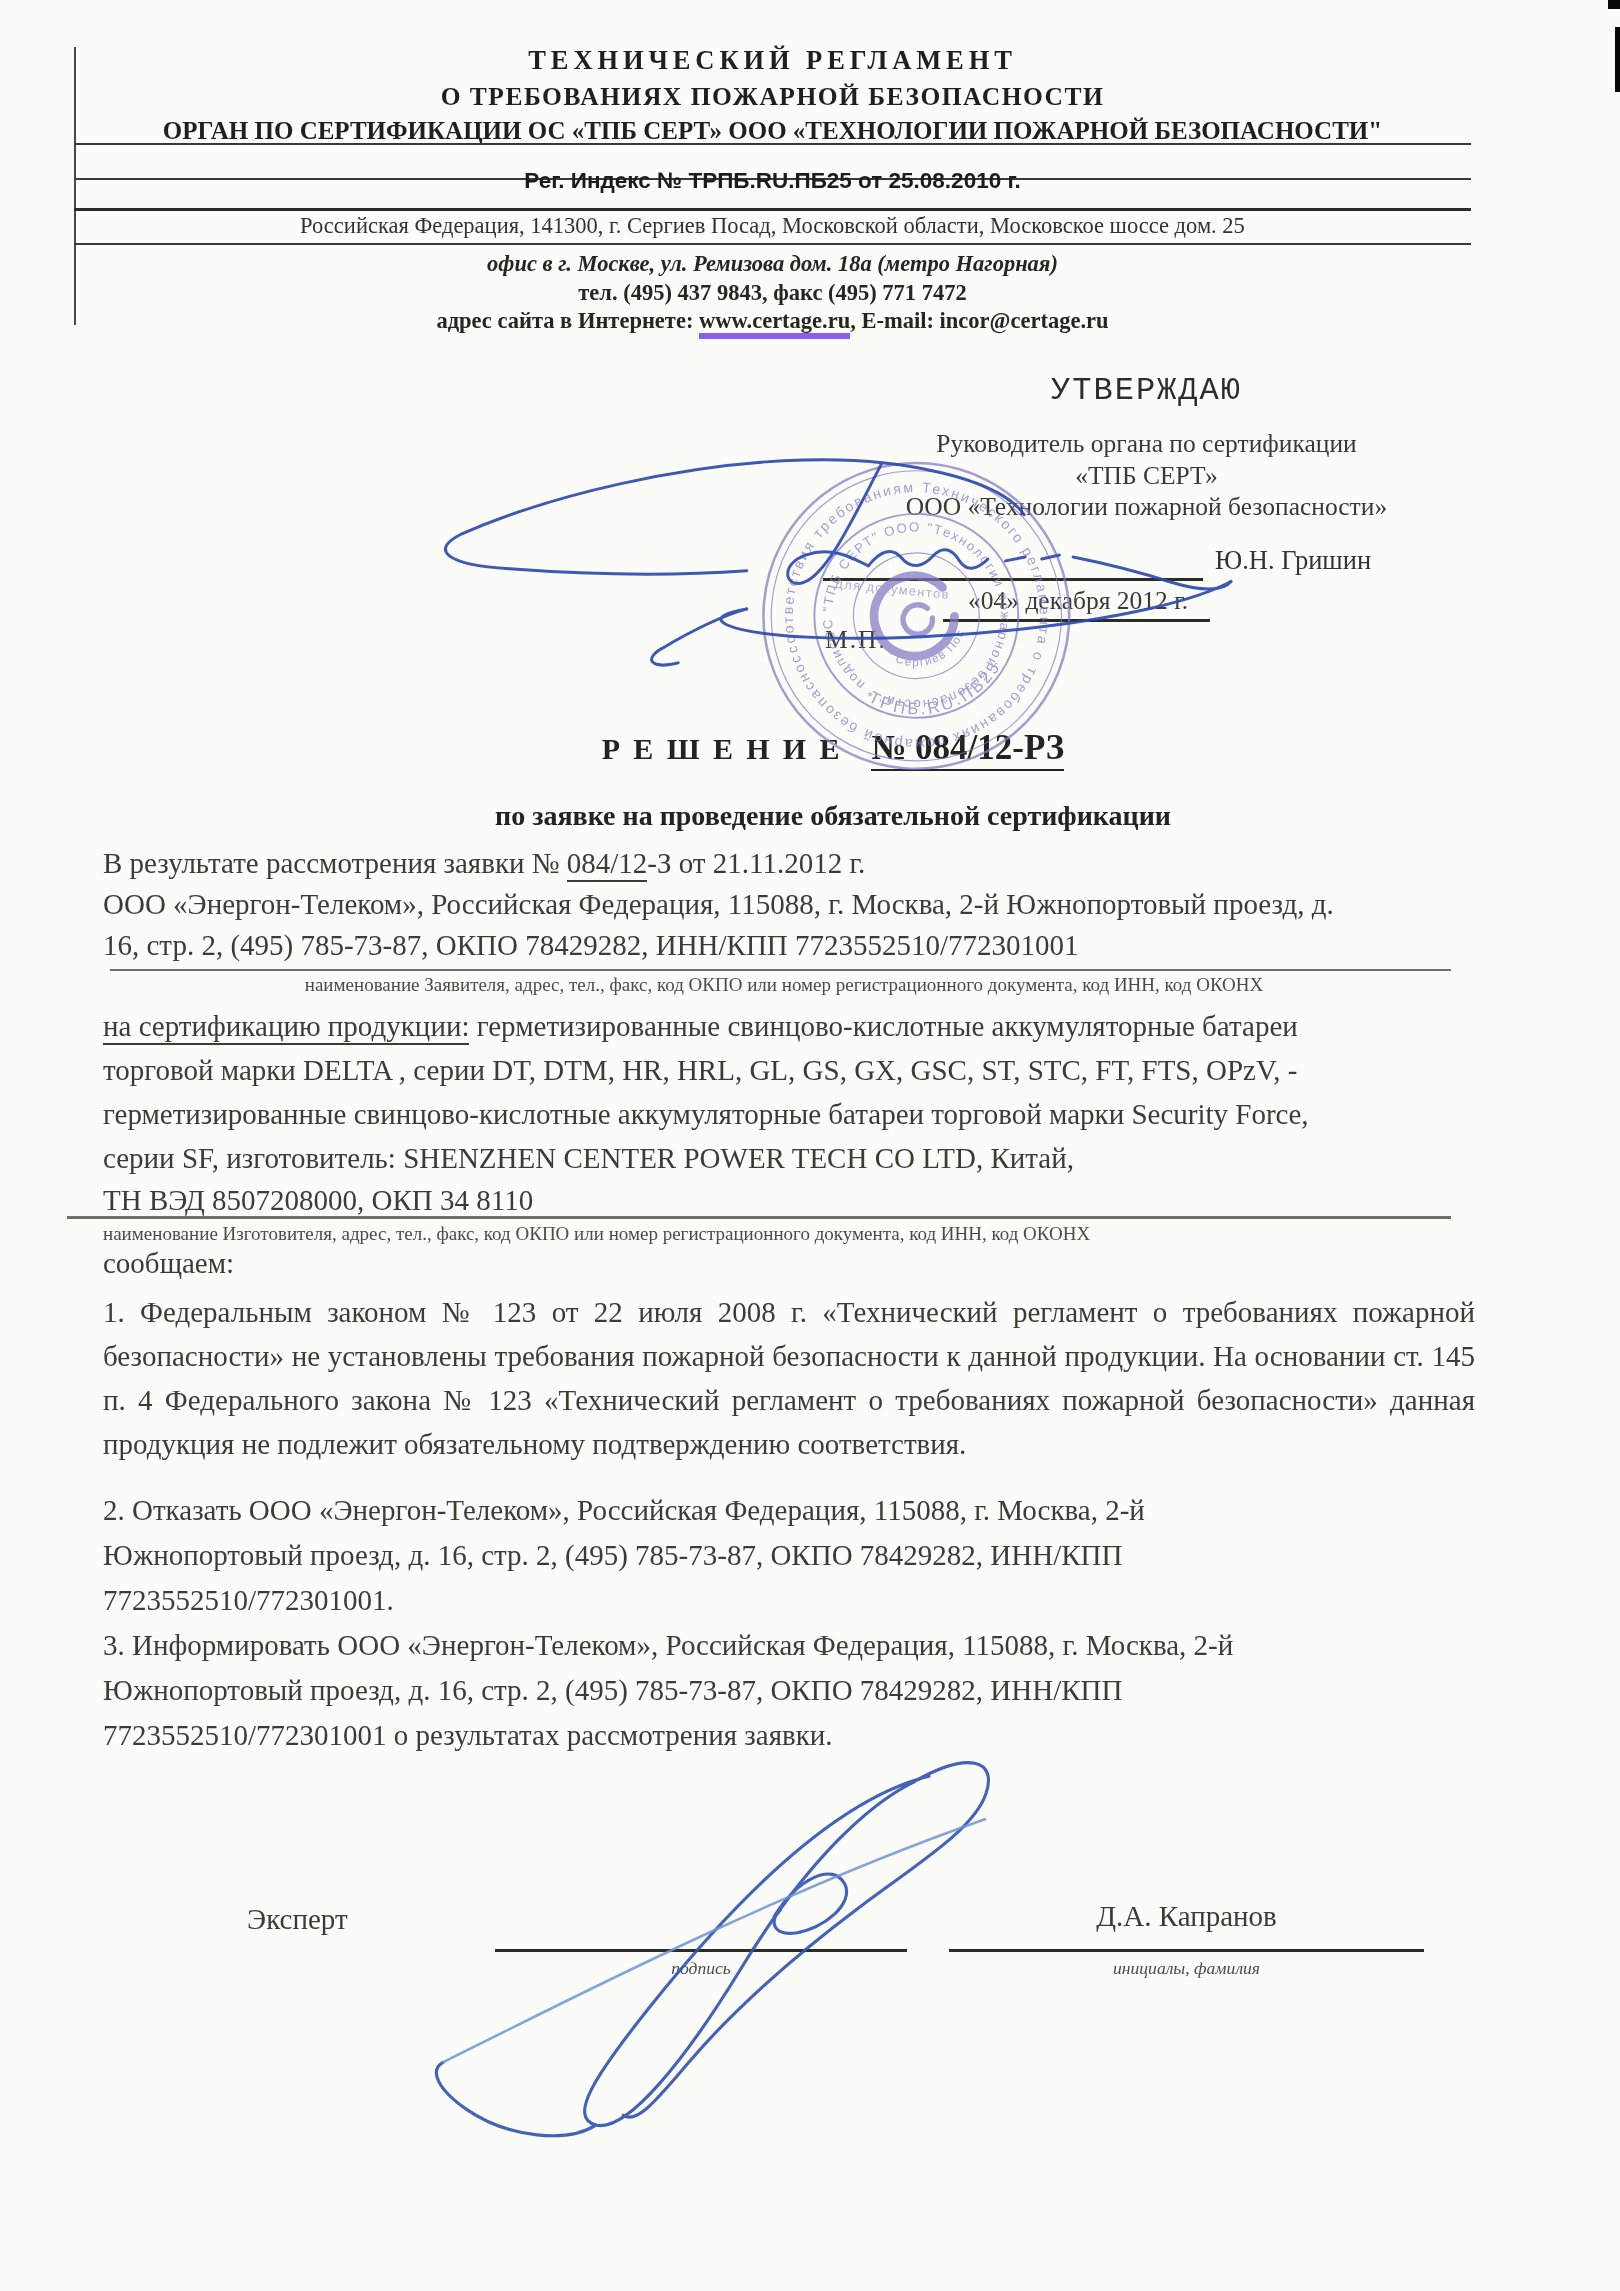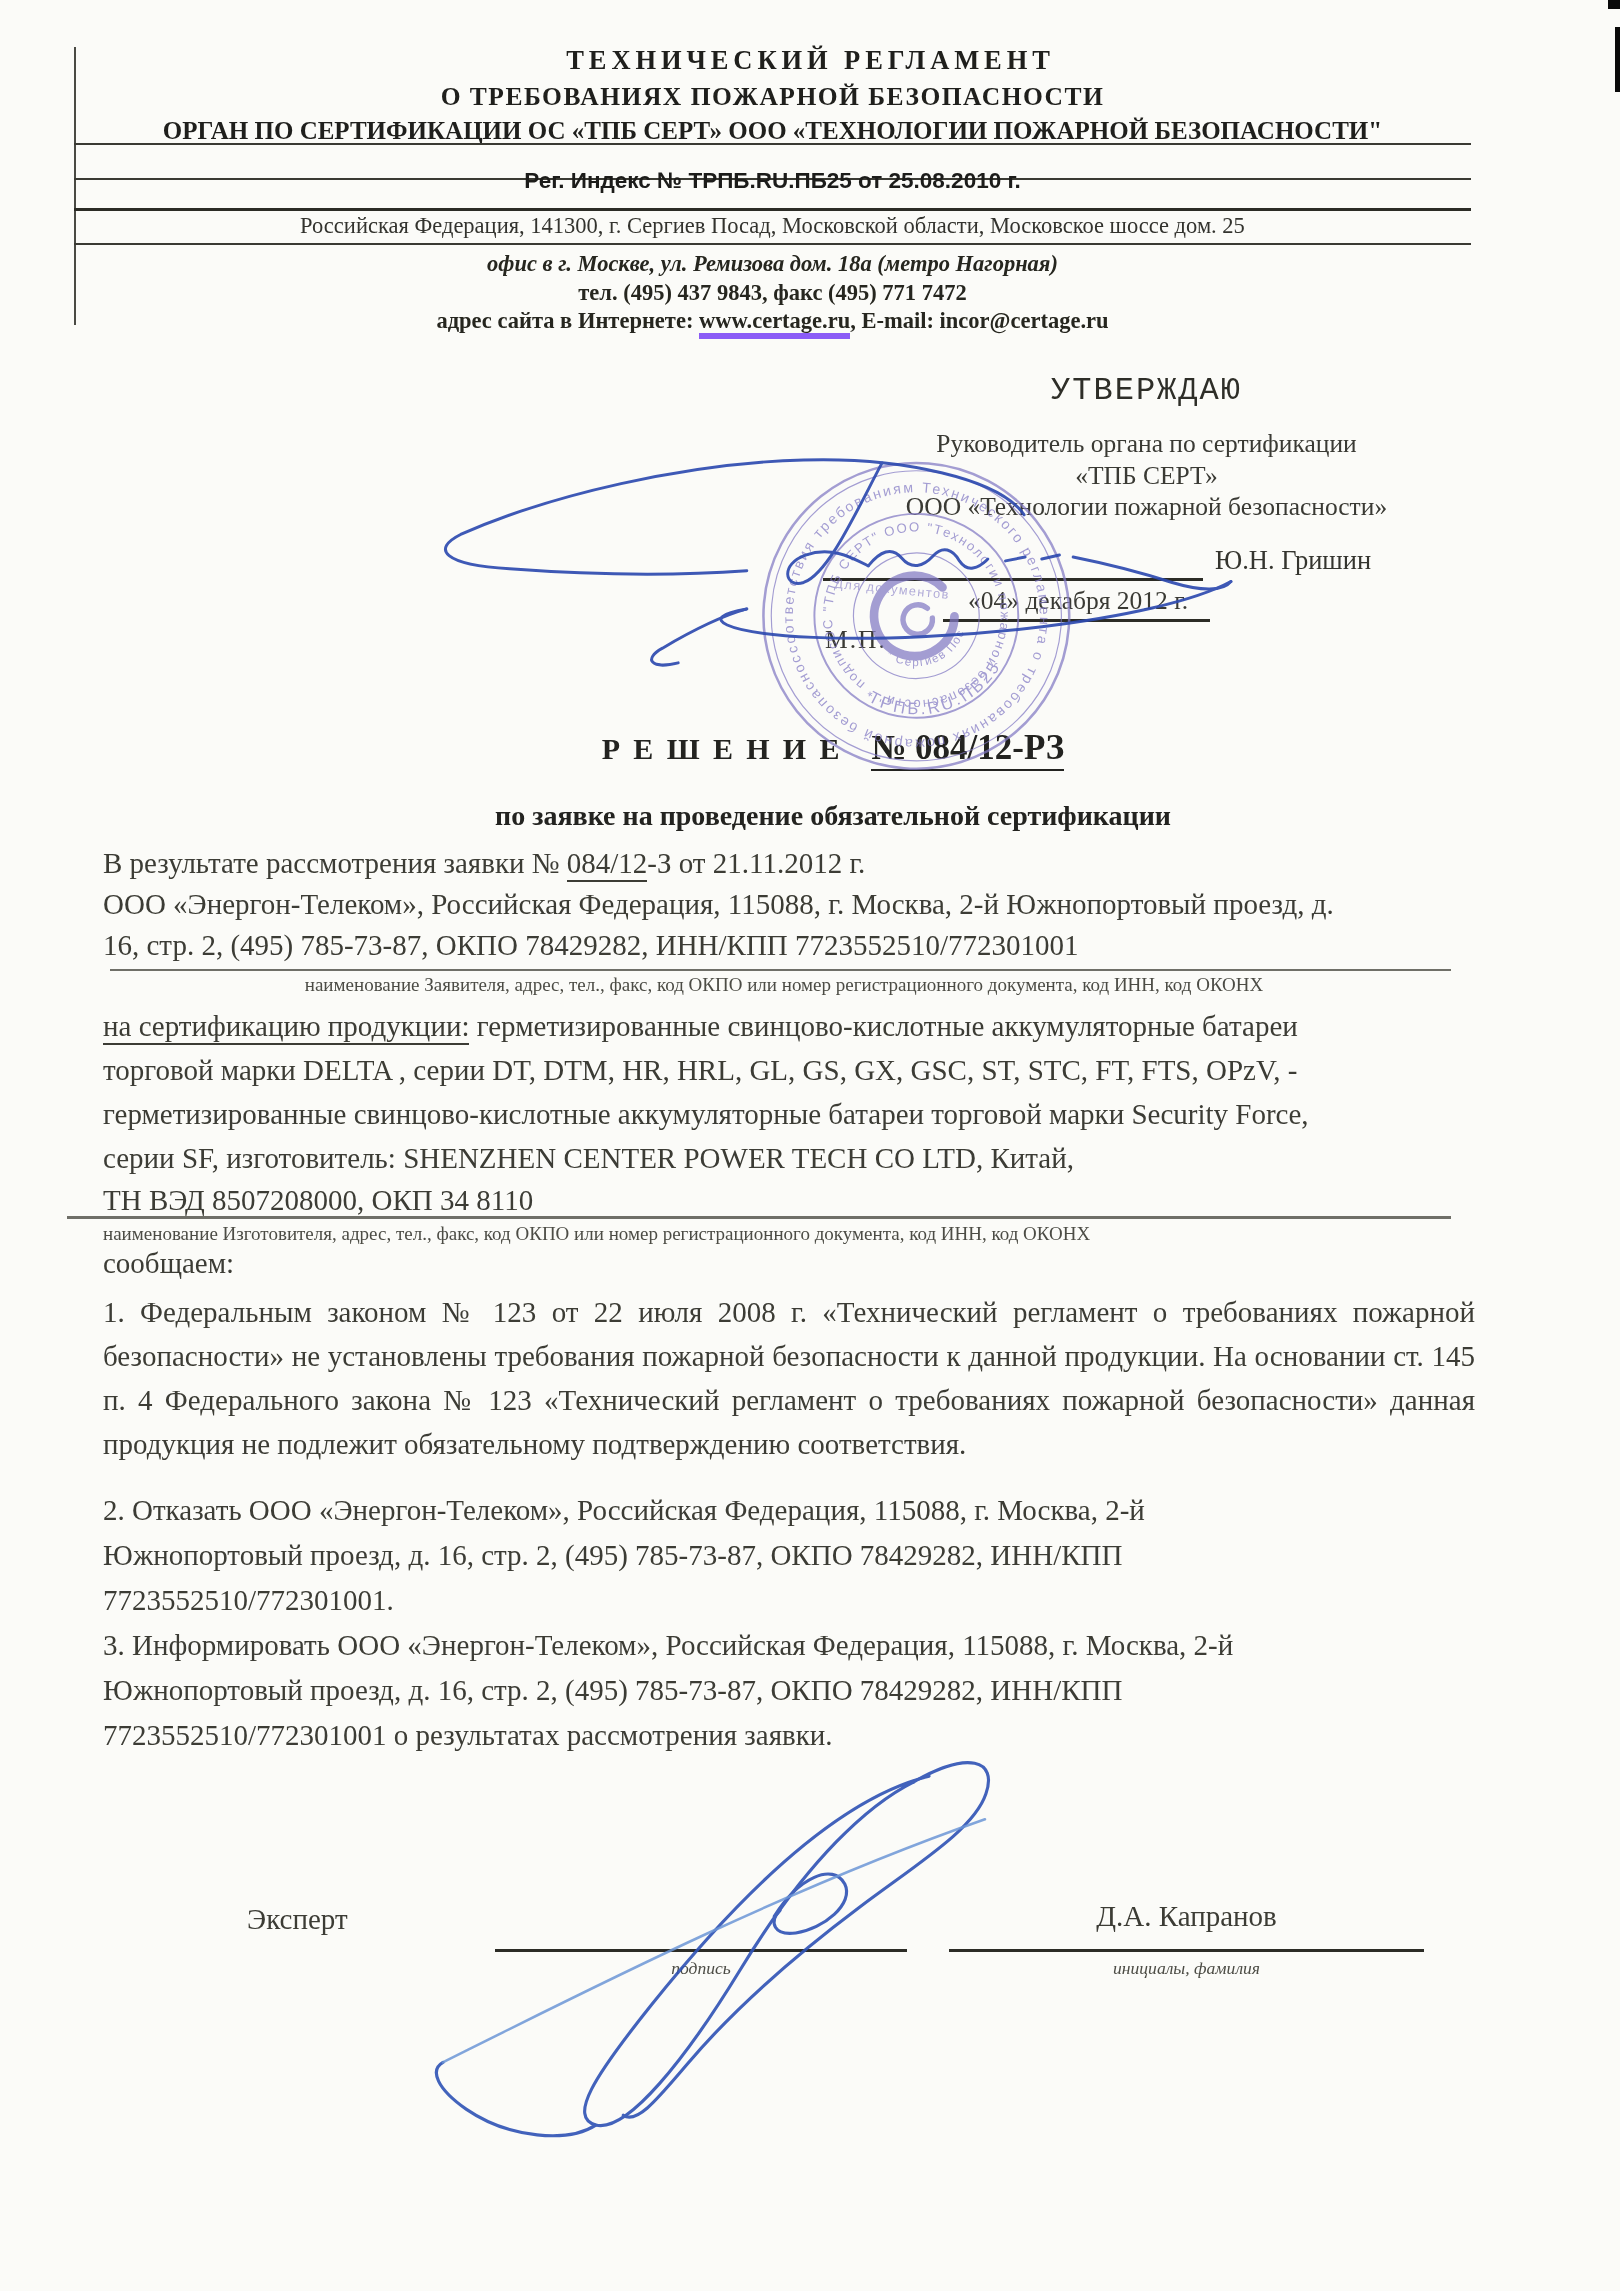--- a/index.html
+++ b/index.html
@@ -31,21 +31,21 @@
   .u1{border-bottom:2px solid #3c3c35;padding-bottom:1px;}
   .link-u{border-bottom:6px solid #8b5cf6;}
   .artifact{background:#0a0a0a;}
   svg text{font-family:"Liberation Sans","DejaVu Sans",sans-serif;}
 </style>
 </head>
 <body>
 
 <div class="abs vline" style="left:74px;top:47px;height:278px;"></div>
 
-<div class="abs hdr-block ctr h-main" style="top:45px;margin-left:38px;">ТЕХНИЧЕСКИЙ РЕГЛАМЕНТ</div>
+<div class="abs hdr-block ctr h-main" style="top:45px;">ТЕХНИЧЕСКИЙ РЕГЛАМЕНТ</div>
 <div class="abs hdr-block ctr h-main2" style="top:82px;">О ТРЕБОВАНИЯХ ПОЖАРНОЙ БЕЗОПАСНОСТИ</div>
 <div class="abs hdr-block ctr h-org" style="top:117px;">ОРГАН ПО СЕРТИФИКАЦИИ ОС «ТПБ СЕРТ»  ООО «ТЕХНОЛОГИИ ПОЖАРНОЙ БЕЗОПАСНОСТИ"</div>
 
 <div class="abs rule" style="left:74px;top:143px;width:1397px;"></div>
 <div class="abs rule" style="left:74px;top:178px;width:1397px;"></div>
 <div class="abs hdr-block ctr h-reg" style="top:168px;">Рег. Индекс № ТРПБ.RU.ПБ25 от 25.08.2010 г.</div>
 <div class="abs rule-thick" style="left:74px;top:208px;width:1397px;"></div>
 <div class="abs hdr-block ctr h-addr" style="top:213px;">Российская Федерация, 141300, г. Сергиев Посад, Московской области,  Московское шоссе дом. 25</div>
 <div class="abs rule" style="left:74px;top:243px;width:1397px;"></div>
 

